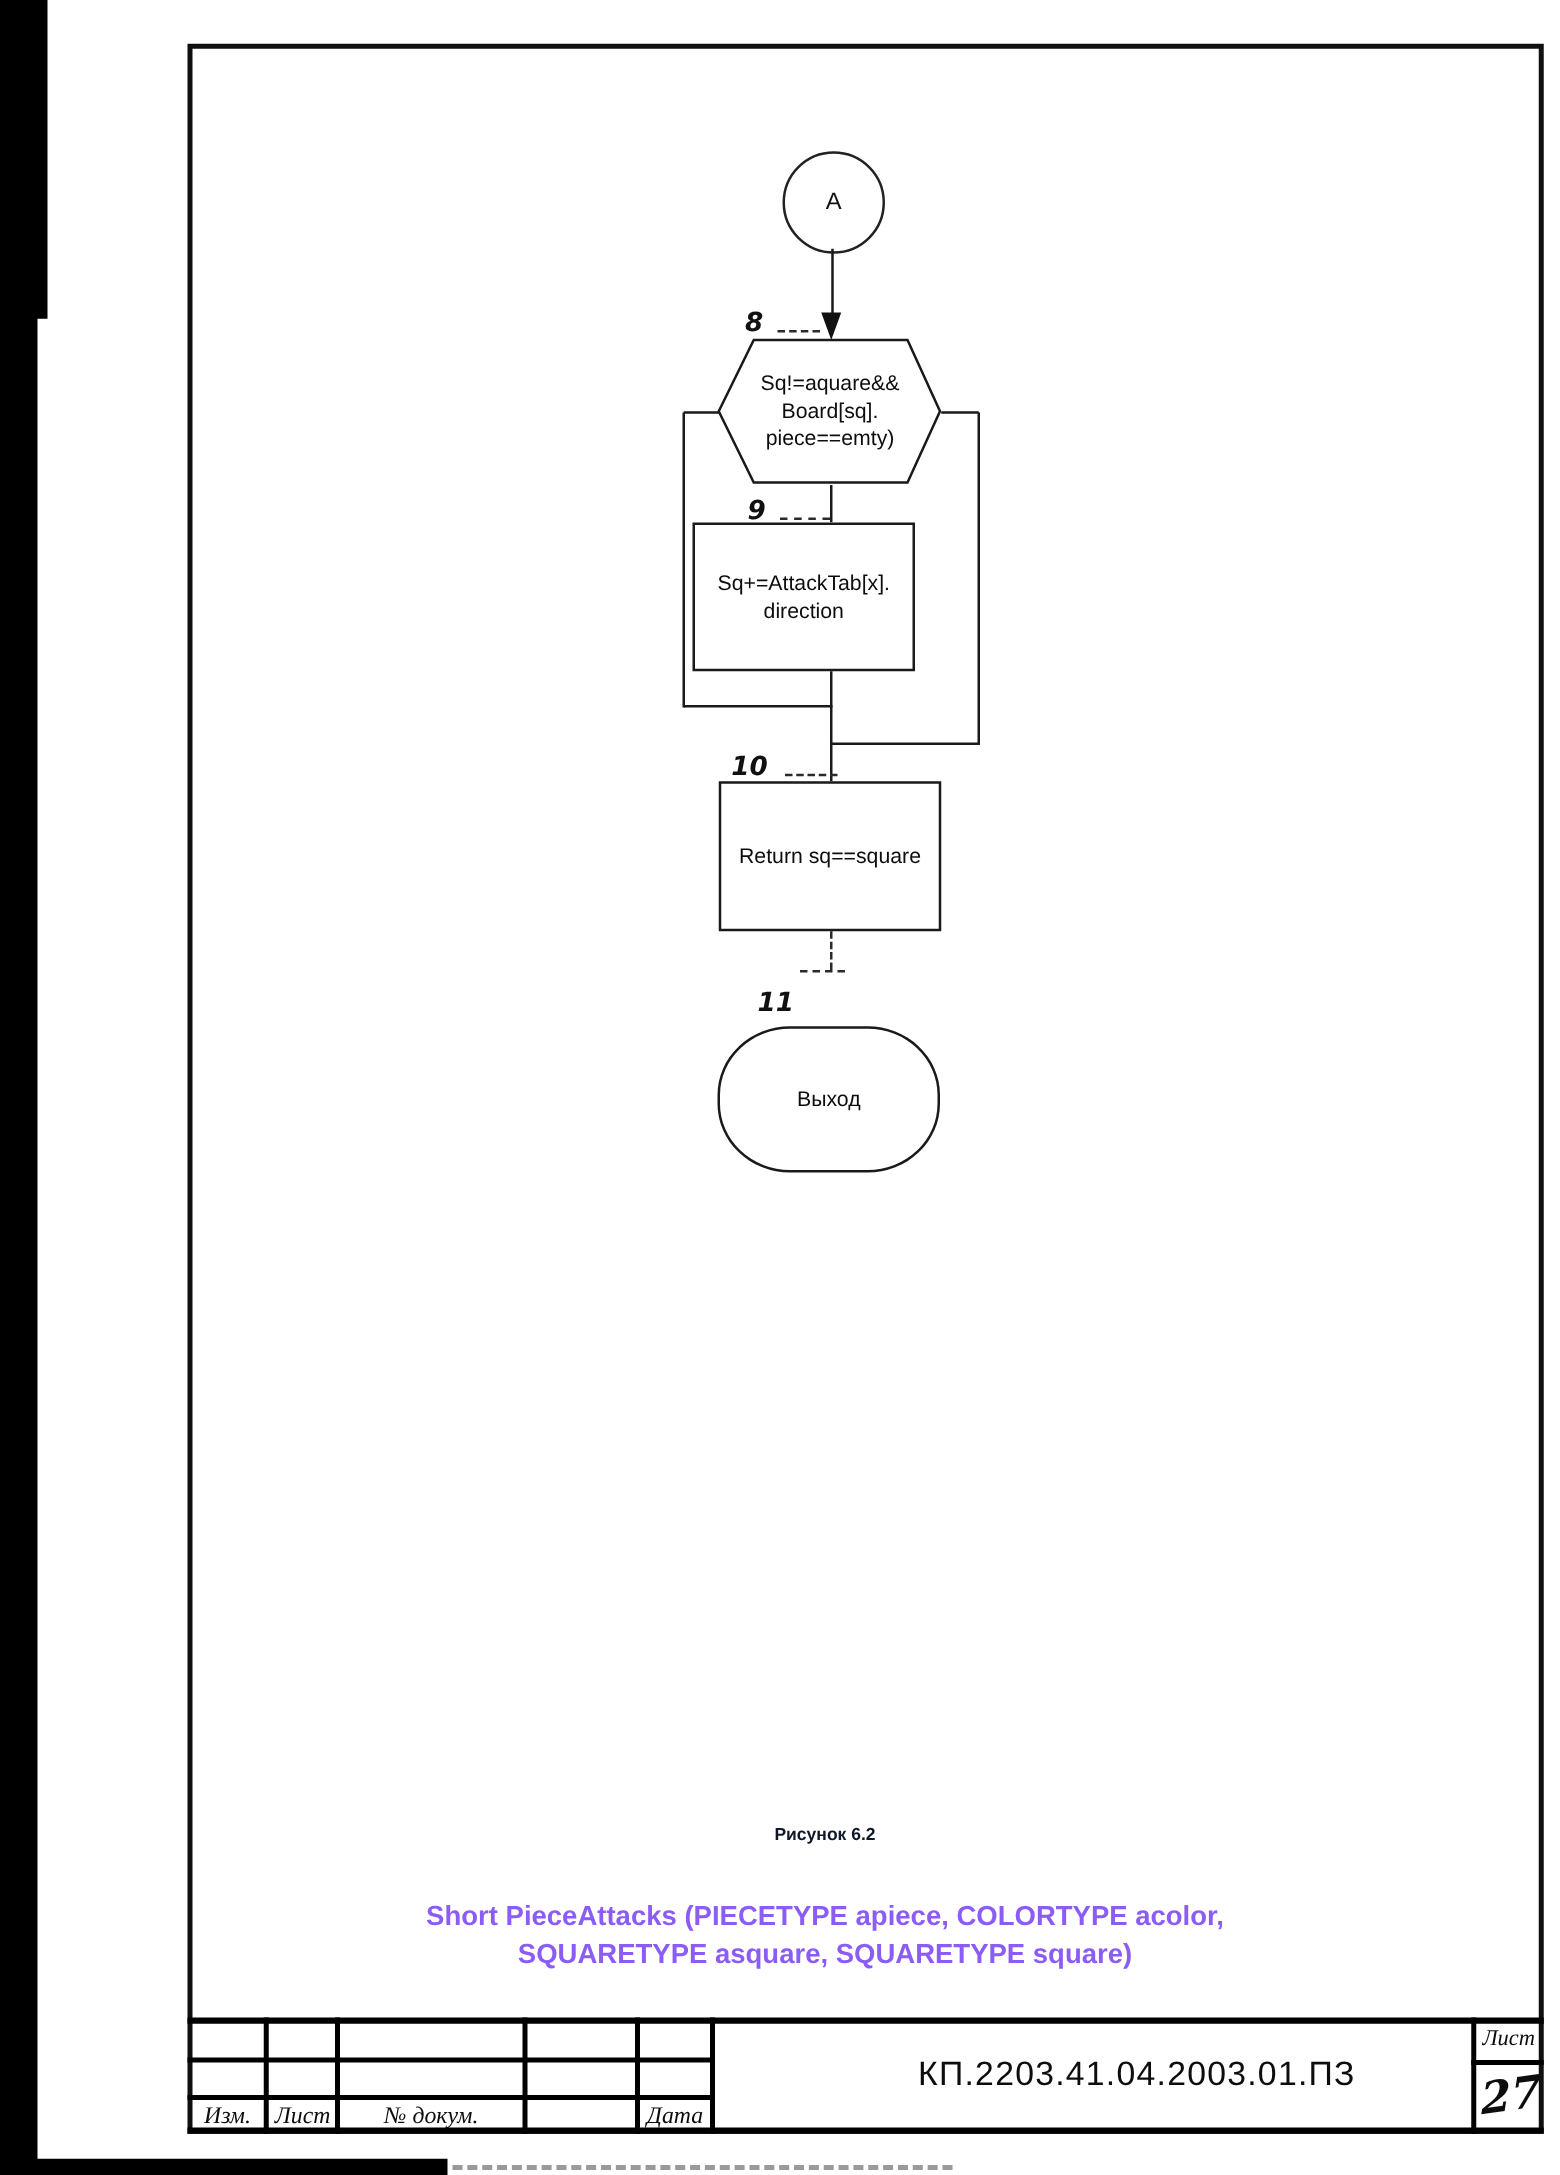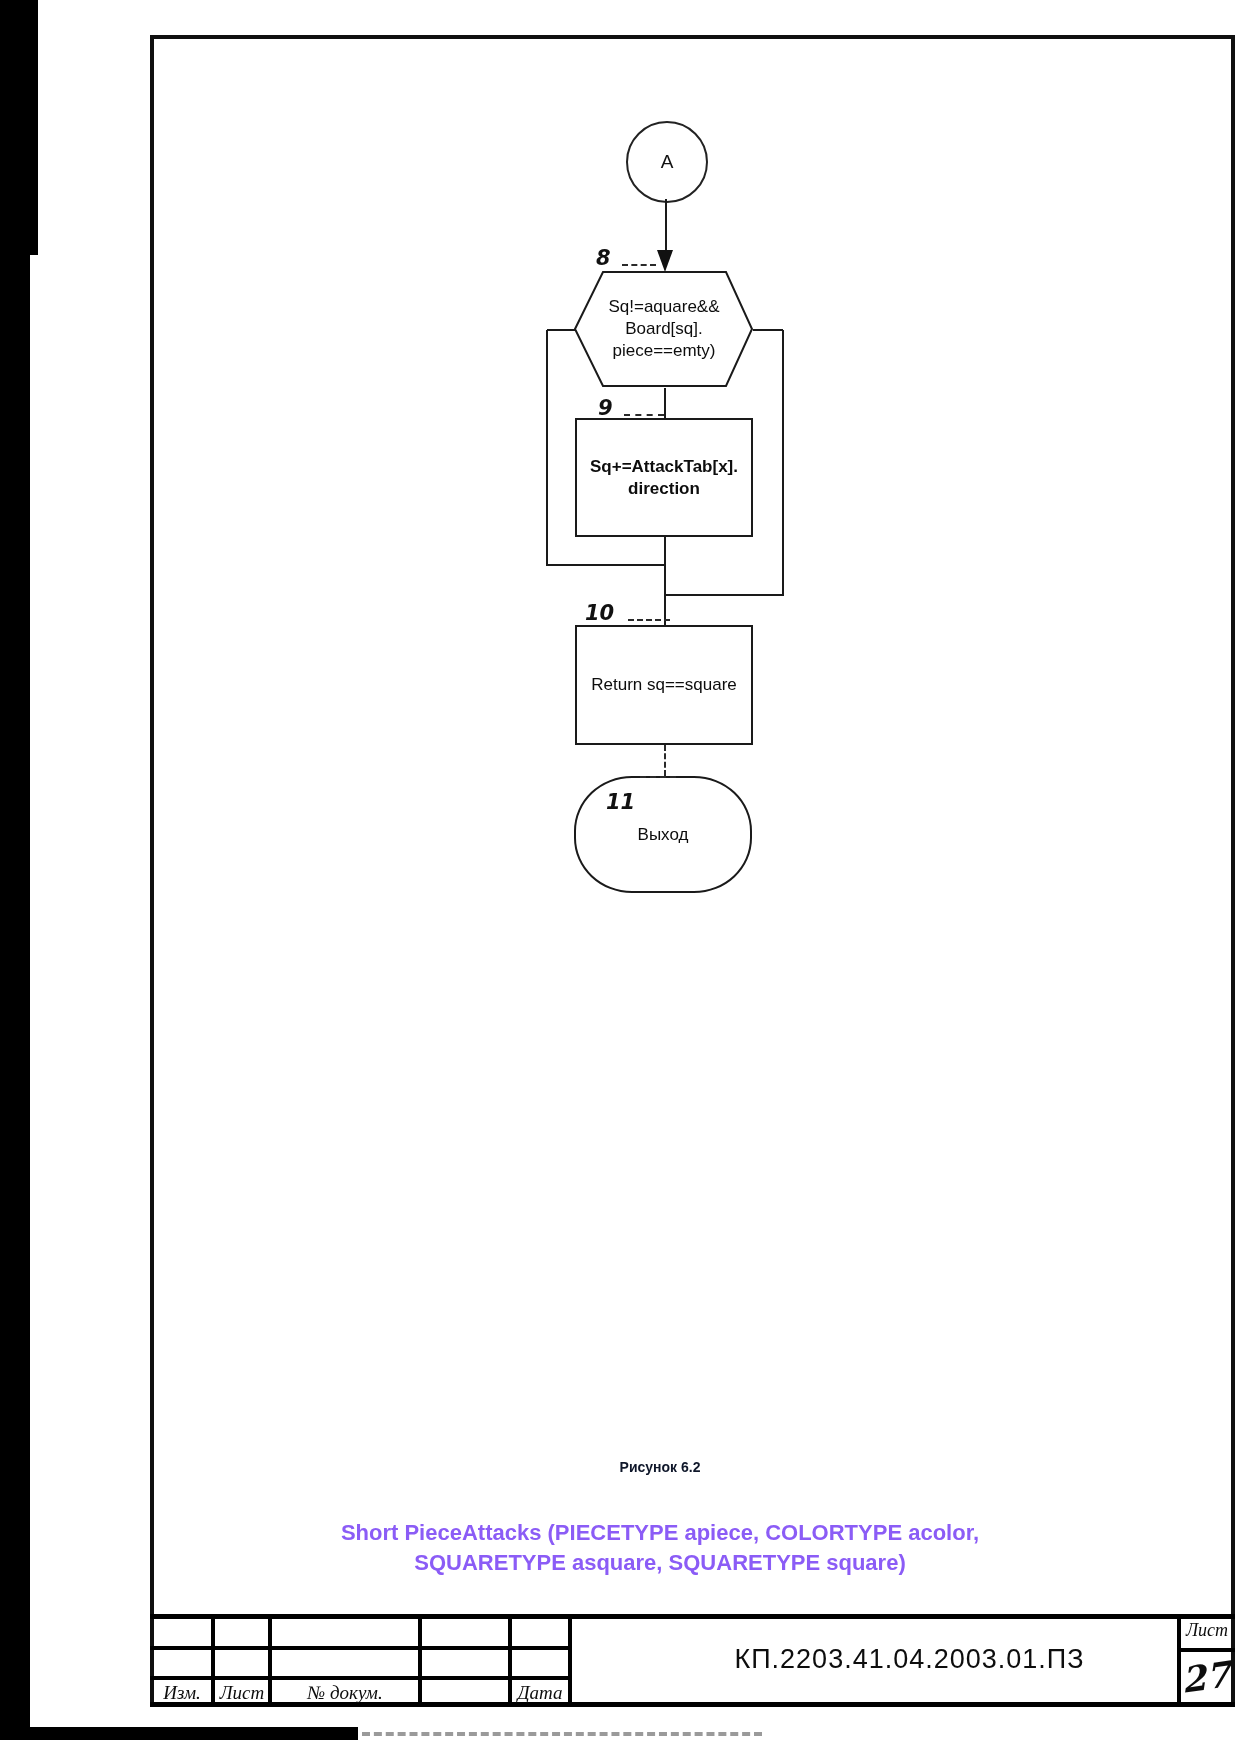--- a/index.html
+++ b/index.html
@@ -80,21 +80,21 @@
   <div class="hextext">
     <span class="node-text">Sq!=aquare&amp;&amp;</span>
     <span class="node-text">Board[sq].</span>
     <span class="node-text">piece==emty)</span>
   </div>
   <div class="num-label" style="left:596px;top:246px;">8</div>
   <div class="dashline" style="left:622px;top:264px;width:34px;"></div>
 
   <div class="line" style="left:664px;top:388px;width:2px;height:30px;"></div>
 
-  <div class="node-box" style="left:575px;top:418px;width:174px;height:115px;font-weight:bold;">
+  <div class="node-box" style="left:554px;top:418px;width:174px;height:115px;">
     <div>
       <div class="node-text">Sq+=AttackTab[x].</div>
       <div class="node-text">direction</div>
     </div>
   </div>
   <div class="num-label" style="left:598px;top:396px;">9</div>
   <div class="dashline" style="left:624px;top:414px;width:40px;"></div>
 
   <div class="line" style="left:664px;top:537px;width:2px;height:90px;"></div>
   <div class="line" style="left:547px;top:564px;width:119px;height:2px;"></div>
@@ -106,21 +106,21 @@
   <div class="line" style="left:665px;top:594px;width:119px;height:2px;"></div>
 
   <div class="node-box" style="left:575px;top:625px;width:174px;height:116px;">
     <div class="node-text">Return sq==square</div>
   </div>
   <div class="num-label" style="left:585px;top:601px;">10</div>
   <div class="dashline" style="left:628px;top:619px;width:42px;"></div>
 
   <div class="vdash" style="left:664px;top:745px;height:31px;"></div>
 
-  <div class="node-box" style="left:574px;top:776px;width:174px;height:113px;border-radius:58px/55px;">
+  <div class="node-box" style="left:574px;top:821px;width:174px;height:113px;border-radius:58px/55px;">
     <div class="node-text">Выход</div>
   </div>
   <div class="num-label" style="left:606px;top:758px;margin-top:32px;">11</div>
   <div class="dashline" style="left:640px;top:776px;width:36px;"></div>
 
   <div class="fig-label">Рисунок 6.2</div>
   <div class="fig-caption">
     <div>Short PieceAttacks (PIECETYPE apiece, COLORTYPE  acolor,</div>
     <div>SQUARETYPE asquare, SQUARETYPE square)</div>
   </div>

